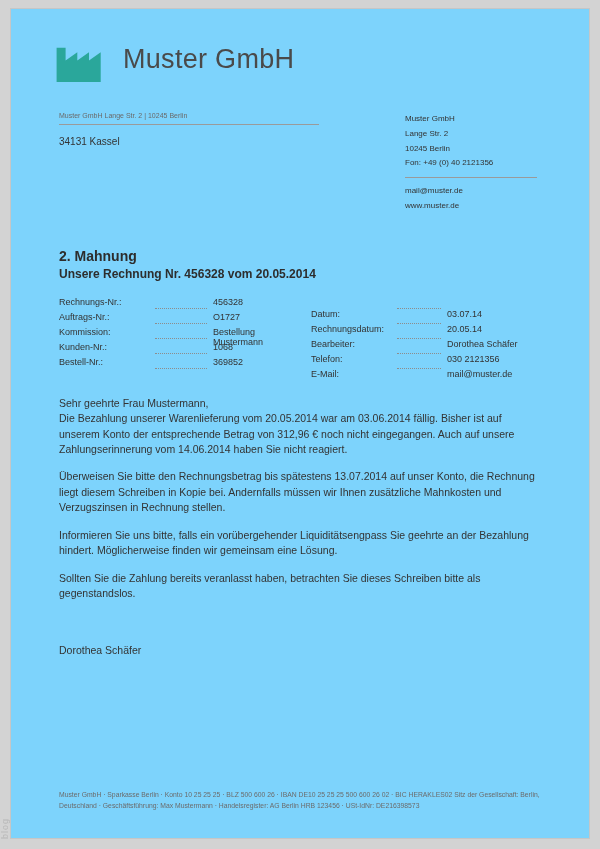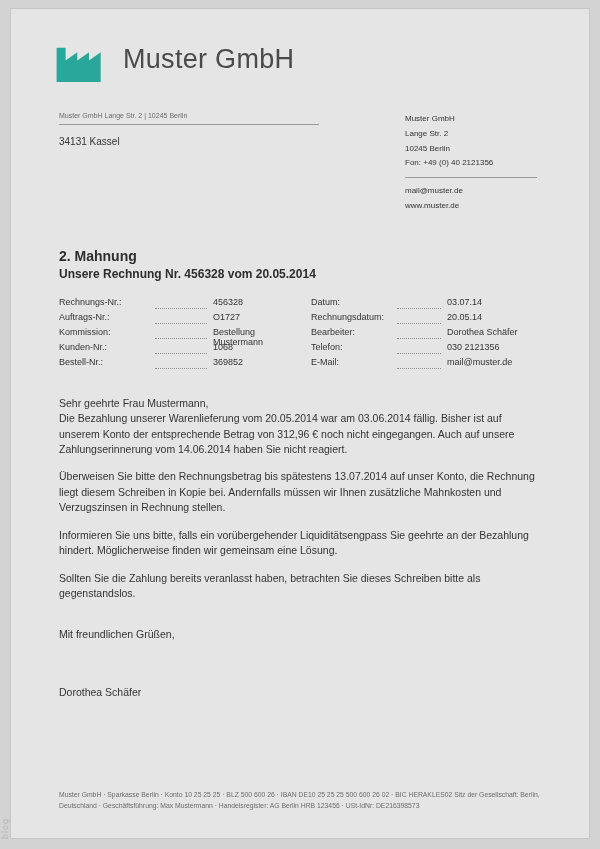--- a/index.html
+++ b/index.html
@@ -7,21 +7,21 @@
   body {
     background:#d3d3d3;
     font-family:"Liberation Sans", sans-serif;
     color:#3b3b3b;
     position:relative;
     overflow:hidden;
   }
   .page {
     position:absolute;
     left:10px; top:8px; right:10px; bottom:10px;
-    background:#e5e5e5;
+    background:#7dd3fc;
     border:1px solid #c6c6c6;
     padding:20px 48px 0 48px;
     overflow:hidden;
   }
   
   .logo-row { display:flex; align-items:center; gap:16px; margin-top:8px; margin-left:-6px; }
   .logo-icon svg { display:block; }
   .logo-text { font-size:27px; color:#4a4a4a; letter-spacing:0.3px; font-weight:400; }
   
   .addr-section { display:flex; justify-content:space-between; margin-top:30px; }
@@ -33,21 +33,21 @@
   
   .subject { margin-top:34px; color:#2d2d2d; }
   .subject-line1 { font-size:14px; font-weight:bold; }
   .subject-line2 { font-size:12px; font-weight:bold; margin-top:3px; }
   
   .details { display:flex; gap:22px; margin-top:16px; font-size:9px; color:#333; }
   .details-col { flex:1; }
   .detail-row { display:flex; align-items:baseline; height:15px; }
   .dlabel { flex:0 0 auto; }
   .details-col.left .dlabel { width:96px; }
-  .details-col.right .dlabel { width:86px; }
+  .details-col.right .dlabel { width:86px;margin-top:12px; }
   .dots { border-bottom:1px dotted #8d8d8d; align-self:flex-end; margin:0 6px 3px 0; }
   .details-col.left .dots { width:52px; }
   .details-col.right .dots { width:44px; }
   .dvalue { flex:1; }
   
   .letter-body { margin-top:24px; font-size:10.5px; line-height:1.47; color:#333; }
   .salutation { }
   .letter-body p.para { margin-bottom:12px; }
   .closing { margin-top:26px; }
   .signature { margin-top:42px; }
@@ -156,21 +156,20 @@
       </div>
     </div>
   </div>
 
   <div class="letter-body">
     <p class="salutation">Sehr geehrte Frau Mustermann,</p>
     <p class="para">Die Bezahlung unserer Warenlieferung vom 20.05.2014 war am 03.06.2014 fällig. Bisher ist auf unserem Konto der entsprechende Betrag von 312,96 € noch nicht eingegangen. Auch auf unsere Zahlungserinnerung vom 14.06.2014 haben Sie nicht reagiert.</p>
     <p class="para">Überweisen Sie bitte den Rechnungsbetrag bis spätestens 13.07.2014 auf unser Konto, die Rechnung liegt diesem Schreiben in Kopie bei. Andernfalls müssen wir Ihnen zusätzliche Mahnkosten und Verzugszinsen in Rechnung stellen.</p>
     <p class="para">Informieren Sie uns bitte, falls ein vorübergehender Liquiditätsengpass Sie geehrte an der Bezahlung hindert. Möglicherweise finden wir gemeinsam eine Lösung.</p>
     <p class="para">Sollten Sie die Zahlung bereits veranlasst haben, betrachten Sie dieses Schreiben bitte als gegenstandslos.</p>
-    <p class="closing">Mit freundlichen Grüßen,</p>
     <p class="signature">Dorothea Schäfer</p>
   </div>
 
   <div class="footer">Muster GmbH · Sparkasse Berlin · Konto 10 25 25 25 · BLZ 500 600 26 · IBAN DE10 25 25 25 500 600 26 02 · BIC HERAKLES02 Sitz der Gesellschaft: Berlin, Deutschland · Geschäftsführung: Max Mustermann · Handelsregister: AG Berlin HRB 123456 · USt-IdNr: DE216398573</div>
 
 </div>
 
 <div class="watermark">blog</div>
 
 </body></html>

